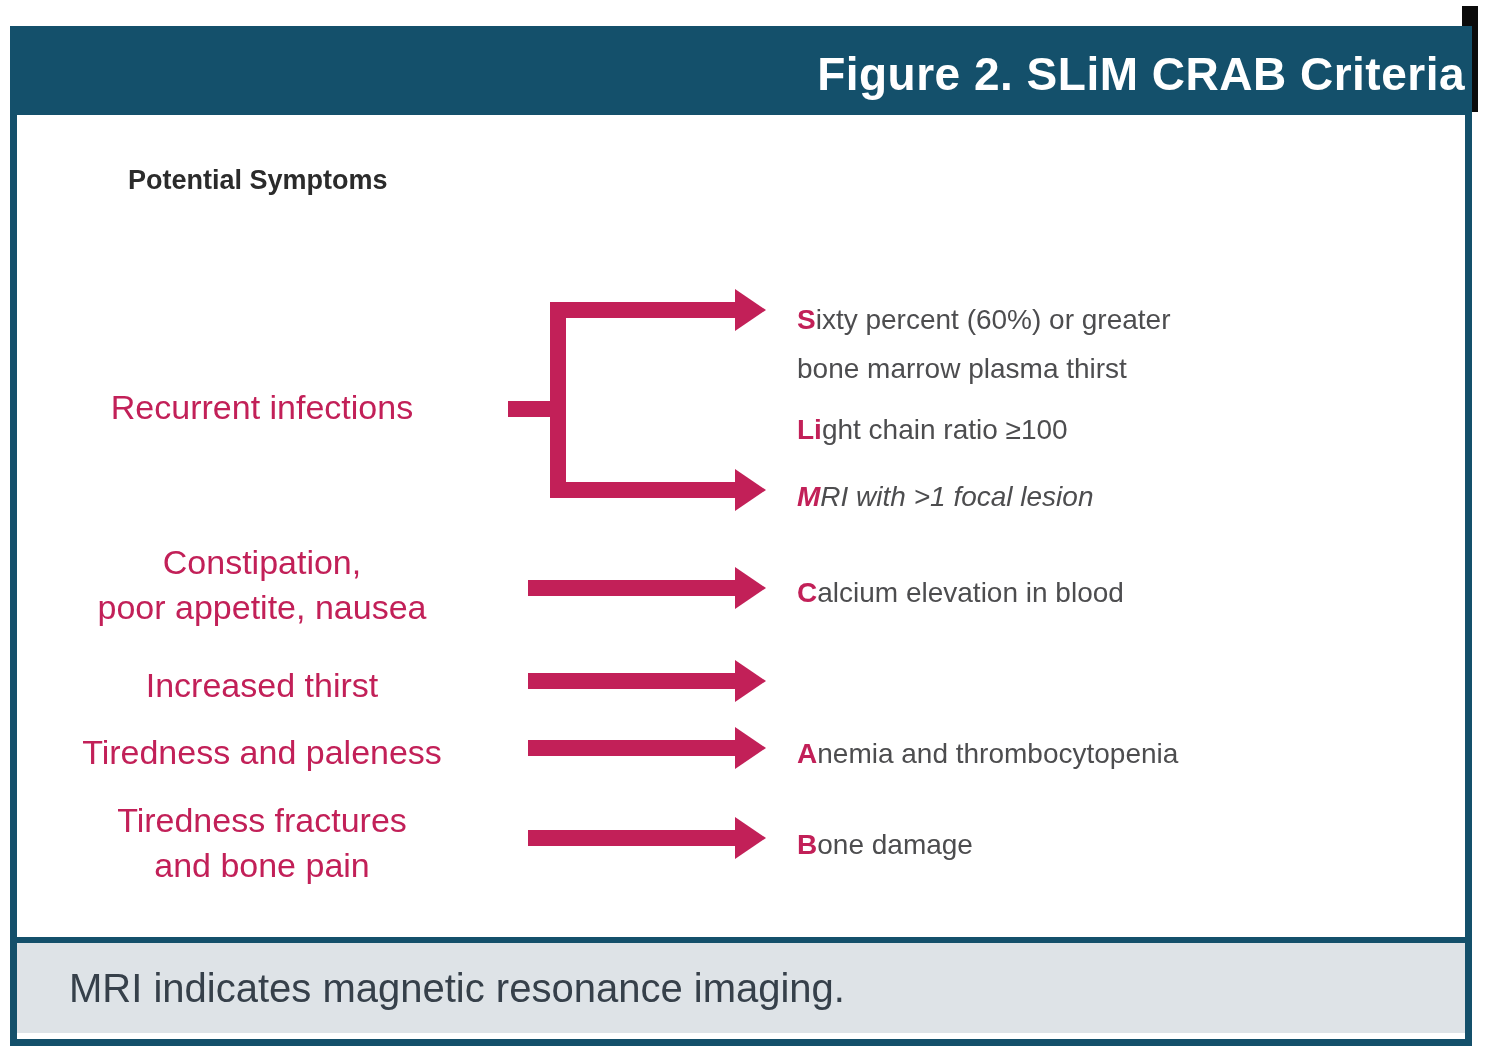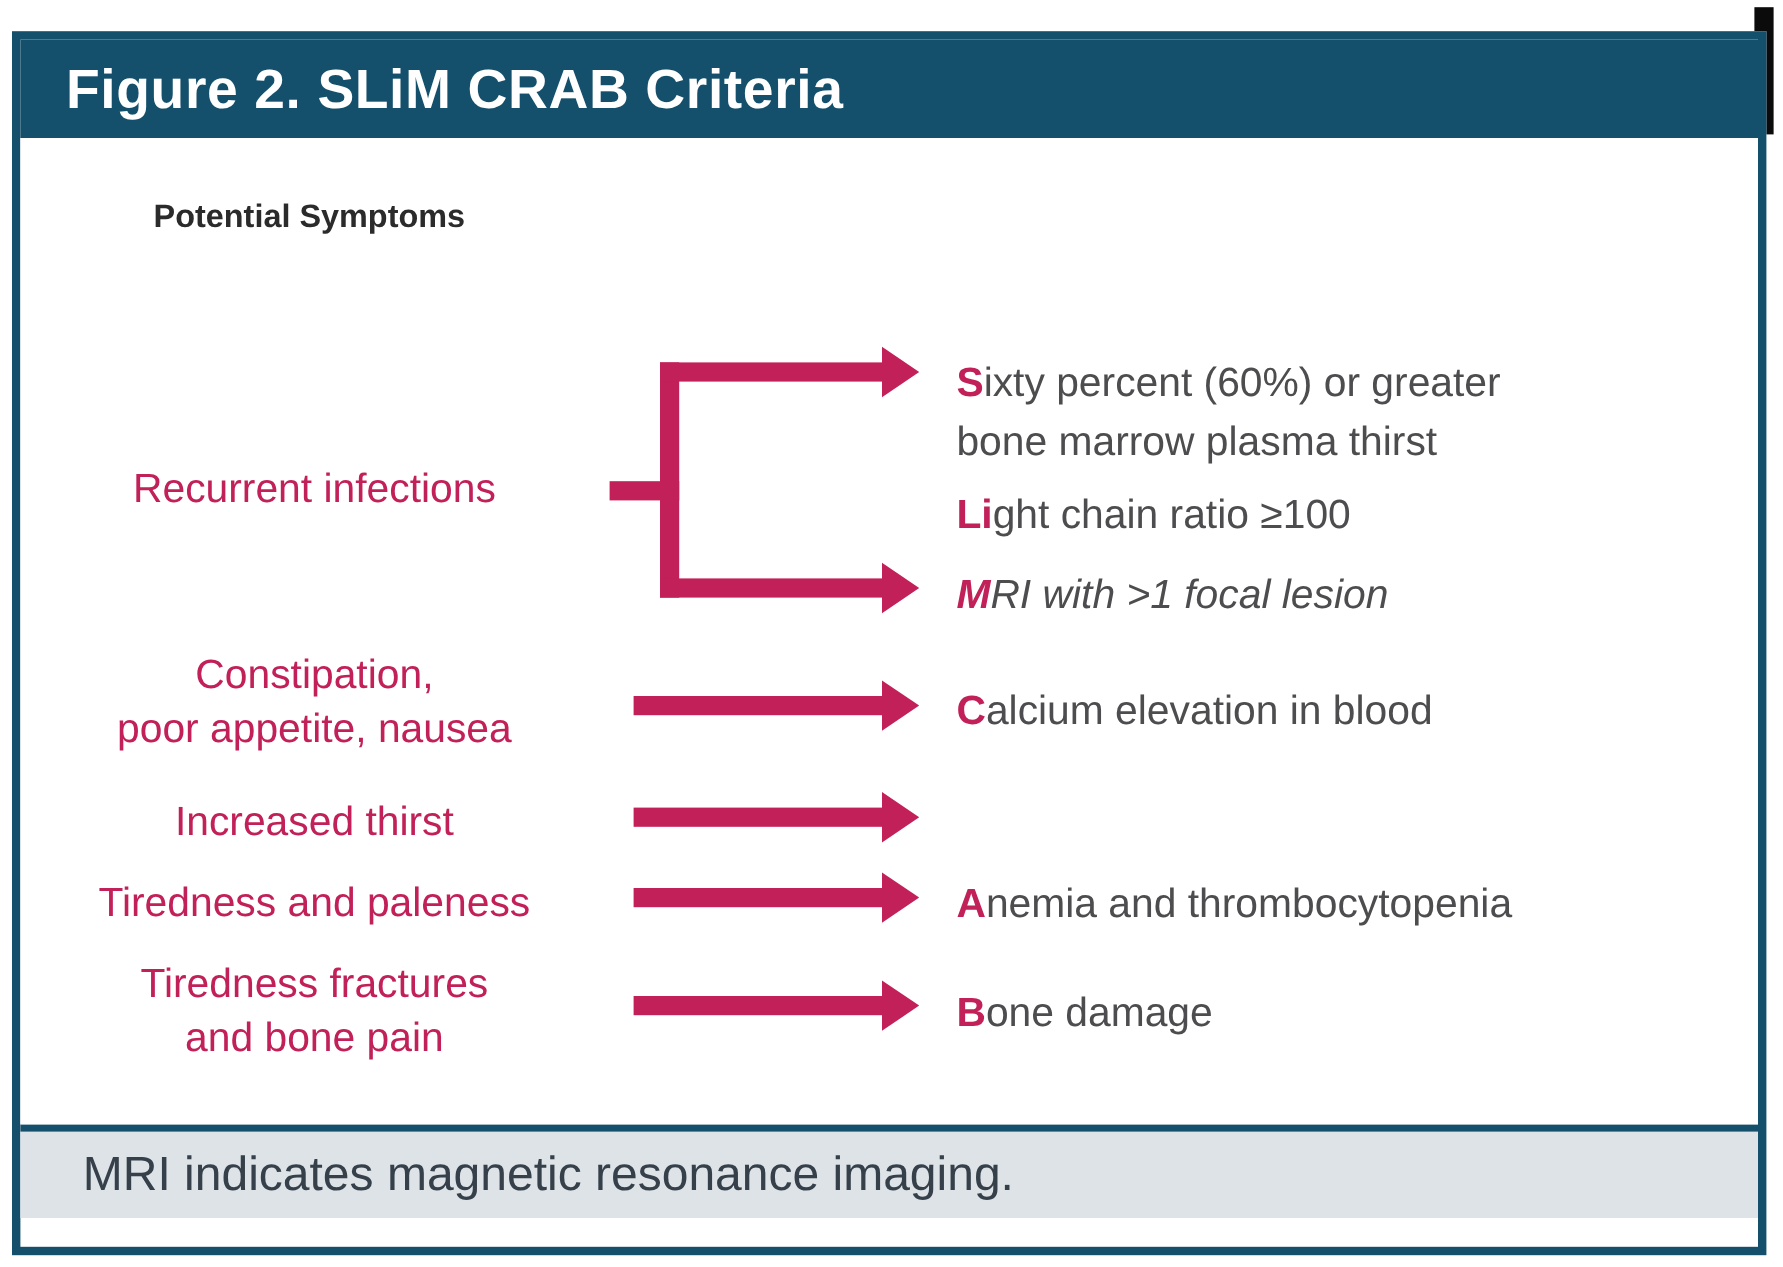--- a/index.html
+++ b/index.html
@@ -18,57 +18,57 @@
   .page{position:absolute;inset:0;background:#ffffff;}
   .edge-mark{
     position:absolute;top:6px;right:8px;width:16px;height:106px;background:#0b0b0b;
   }
   .figure{
     position:absolute;left:10px;top:26px;width:1462px;height:1020px;
     border:7px solid var(--header-bg);background:#ffffff;
   }
   .fig-header{
     height:82px;background:var(--header-bg);
-    display:flex;align-items:center;padding-left:38px;
+    display:flex;align-items:center;padding-left:38px;justify-content:flex-end;
   }
   .fig-title{
     color:#ffffff;font-size:46px;font-weight:700;letter-spacing:.5px;
   }
   .fig-body{
     position:relative;height:822px;background:#ffffff;
   }
   .col-head{
     position:absolute;font-size:27px;font-weight:700;color:var(--heading-text);
   }
   .col-head.left{left:111px;top:50px;}
   .col-head.right{left:780px;top:50px;}
   .symptom{
     position:absolute;left:0;width:490px;text-align:center;
     color:var(--accent);font-size:34px;line-height:45px;
   }
   .criterion{
     position:absolute;left:780px;color:var(--criteria-text);
-    font-size:34px;line-height:49px;white-space:nowrap;
+    font-size:28px;line-height:49px;white-space:nowrap;
   }
   .criterion .cap{color:var(--accent);font-weight:700;}
   .arrow{
     position:absolute;height:16px;background:var(--accent);
   }
   .arrow::after{
     content:'';position:absolute;right:-31px;top:50%;transform:translateY(-50%);
     width:0;height:0;
     border-left:31px solid var(--accent);
     border-top:21px solid transparent;
     border-bottom:21px solid transparent;
   }
   .line{
     position:absolute;background:var(--accent);
   }
   .fig-footer{
-    height:78px;background:var(--footer-bg);border-top:6px solid var(--header-bg);
+    height:96px;background:var(--footer-bg);border-top:6px solid var(--header-bg);
     display:flex;align-items:center;padding-left:52px;
   }
   .footer-text{
     font-size:40px;color:#36404A;
   }
 </style>
 </head>
 <body>
 
 <div class="page">

